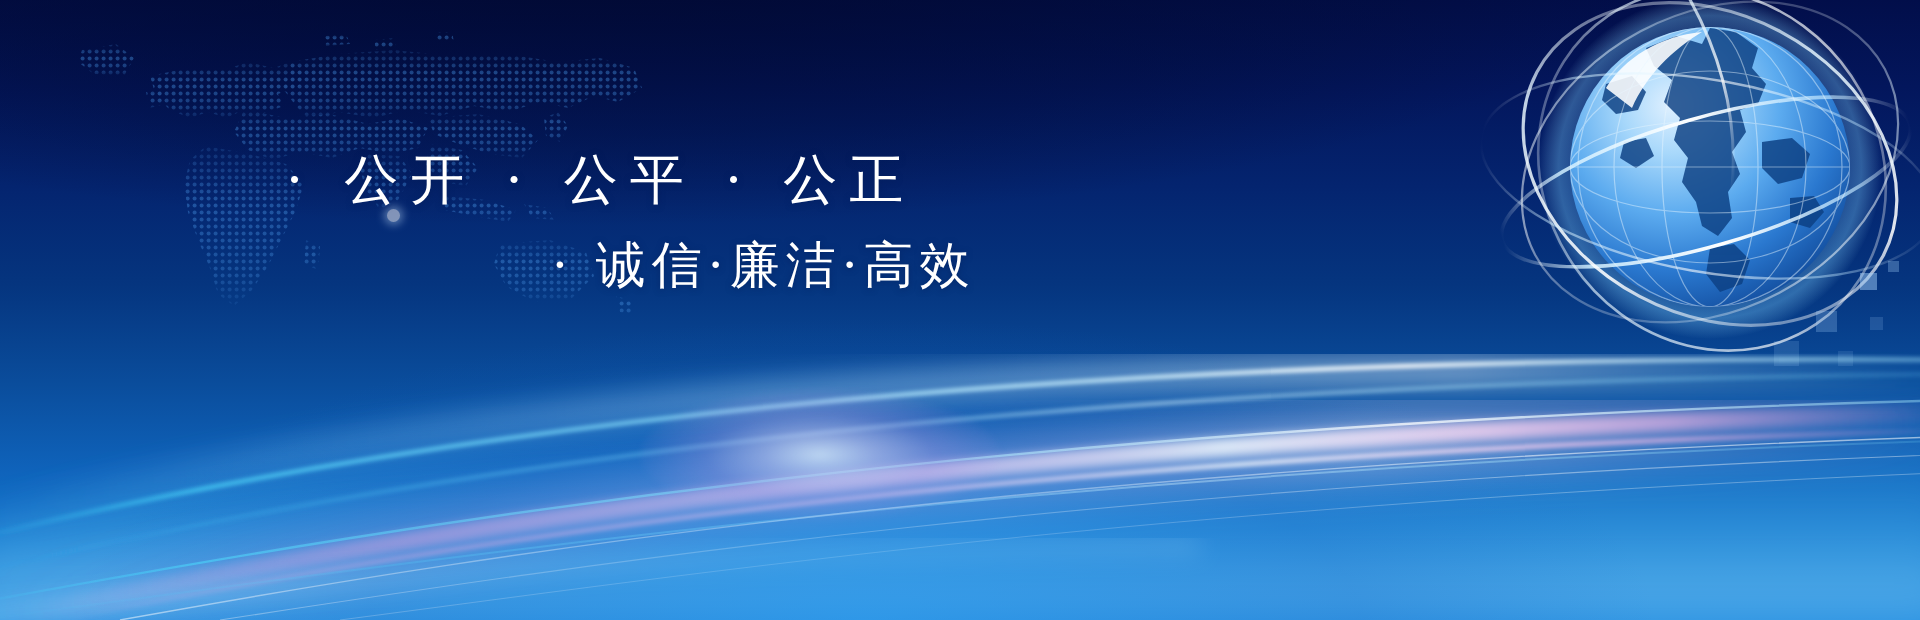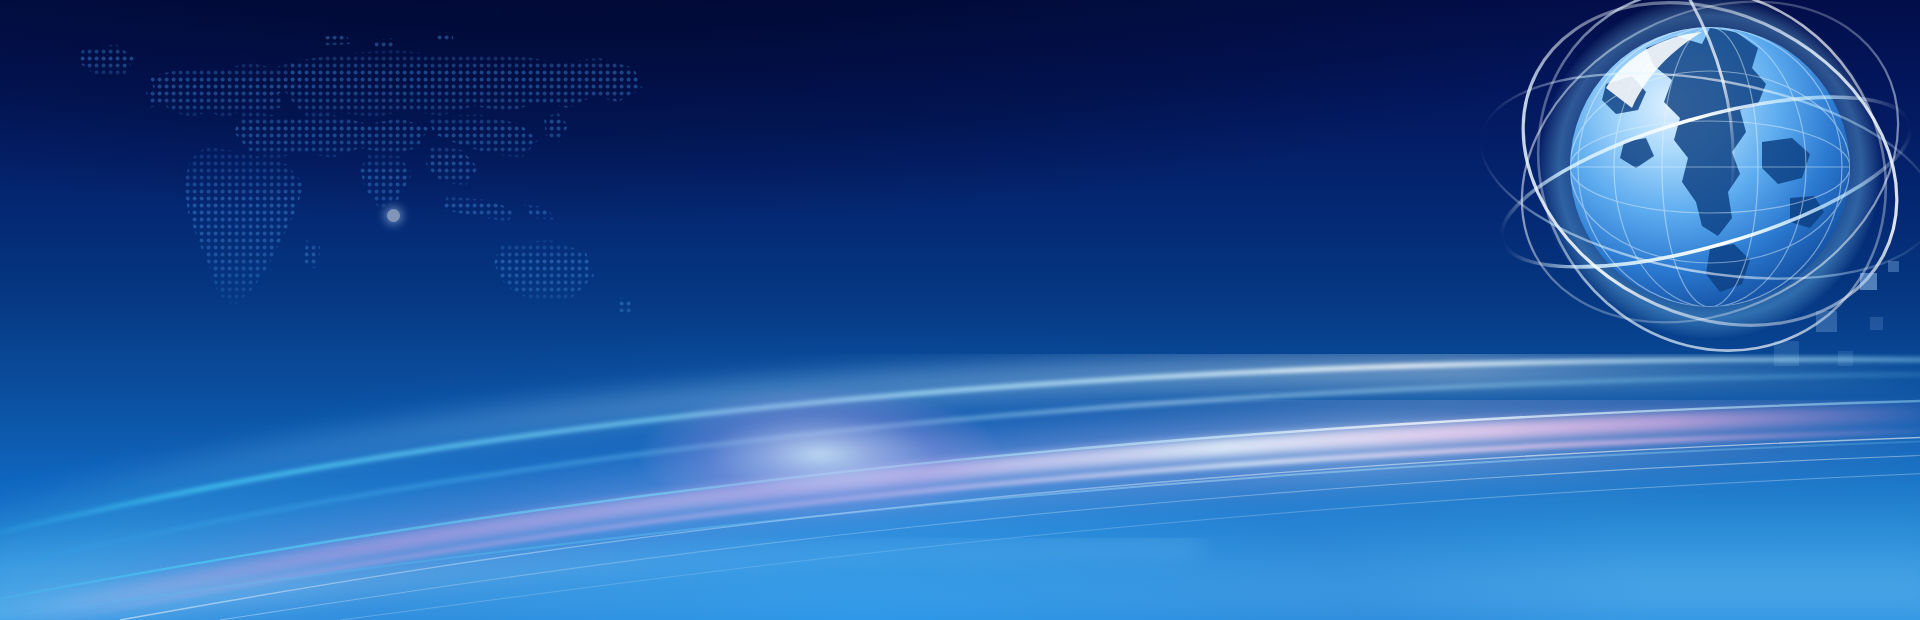--- a/index.html
+++ b/index.html
@@ -343,14 +343,18 @@
       <path d="M340,330 C680,286 1140,216 1960,182" stroke="#ffffff" stroke-width="1" fill="none" opacity=".3"></path>
 
       <path d="M-40,330 C260,290 640,264 1200,256" stroke="#bdeeff" stroke-width="8" fill="none" filter="url(#b12)" opacity=".6"></path>
     </svg>
   </div>
 
   <div class="hotspot"></div>
 
   <div class="vignette"></div>
 
+  <div class="headline">
+    <div class="line line1">· 公开 · 公平 · 公正</div>
+    <div class="line line2">· 诚信·廉洁·高效</div>
+  </div>
 
 </div>
 
 </body></html>

